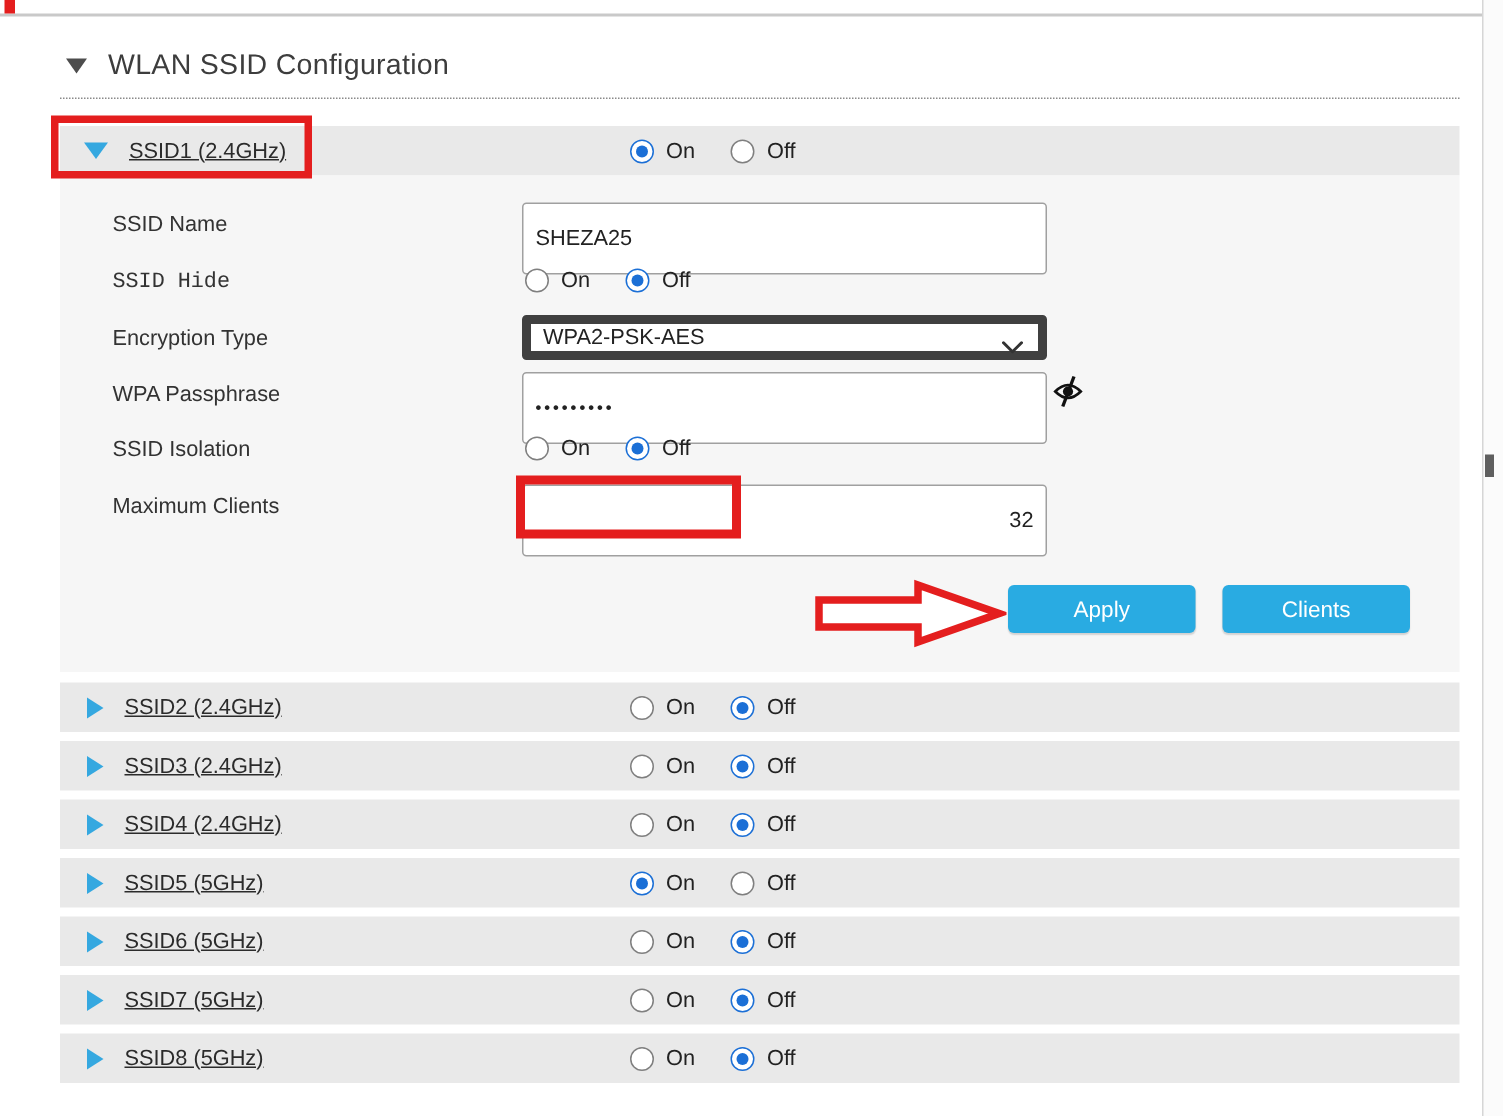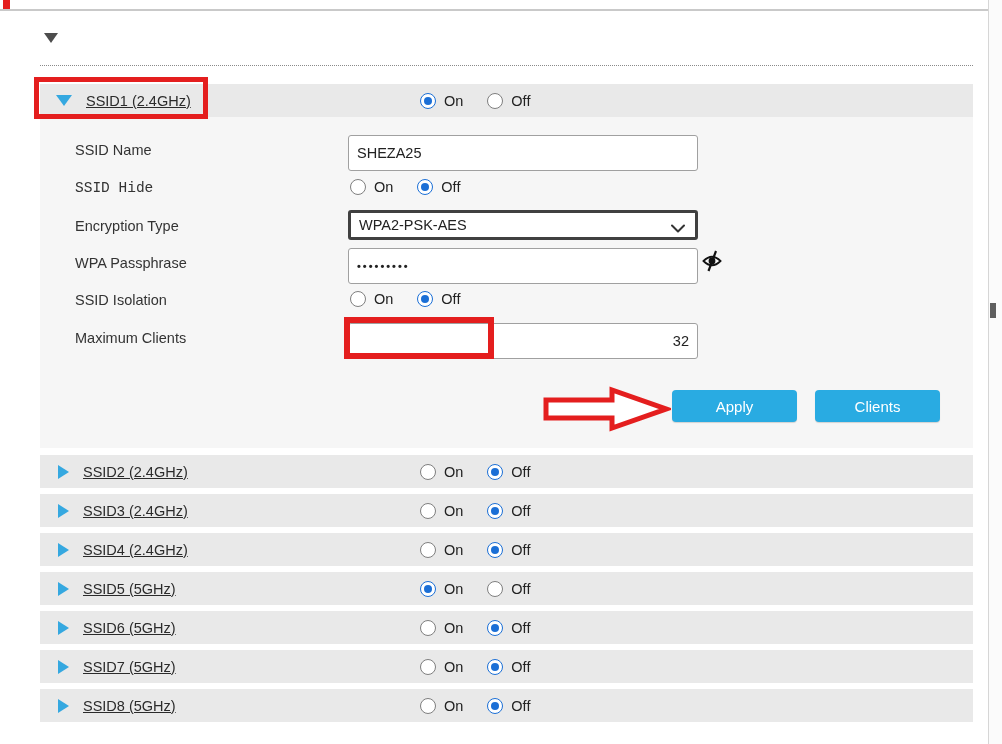--- a/index.html
+++ b/index.html
@@ -32,23 +32,23 @@
   
   .radio { width:16px; height:16px; border-radius:50%; background:#fff; border:1.5px solid #7f7f7f; display:inline-block; position:relative; flex:0 0 auto; }
   .radio.checked { border-color:#1b6fd6; }
   .radio.checked::after { content:""; position:absolute; left:3px; top:3px; width:8px; height:8px; border-radius:50%; background:#1b6fd6; }
   .rlabel { font-size:14.5px; color:#222; margin-left:8px; }
   .rgap { width:24px; flex:0 0 auto; }
 
   
   .panel { left:40px; top:117px; width:933px; height:331px; background:#f6f6f6; }
   .flabel { position:absolute; left:75px; font-size:14.5px; color:#333; }
-  .tinput { position:absolute; left:348px; width:350px; height:36px; background:#fff; border:1px solid #a0a0a0; border-radius:3px; font-size:14.5px; color:#222; padding:0 8px; font-family:"Liberation Sans","DejaVu Sans",sans-serif; outline:none; }
+  .tinput { position:absolute; left:348px; width:350px; height:48px; background:#fff; border:1px solid #a0a0a0; border-radius:3px; font-size:14.5px; color:#222; padding:0 8px; font-family:"Liberation Sans","DejaVu Sans",sans-serif; outline:none; }
   .pw { font-size:11px; font-weight:bold; letter-spacing:2px; }
-  .selectbox { position:absolute; left:348px; width:350px; height:30px; background:#fff; border:3px solid #404040; border-radius:3px; font-size:14.5px; color:#222; display:flex; align-items:center; padding:0 8px; cursor:pointer; }
+  .selectbox { position:absolute; left:348px; width:350px; height:30px; background:#fff; border:6px solid #404040; border-radius:3px; font-size:14.5px; color:#222; display:flex; align-items:center; padding:0 8px; cursor:pointer; }
   .selectbox svg { position:absolute; right:10px; top:11px; }
   .radios-inline { position:absolute; left:350px; display:flex; align-items:center; }
 
   
   .btn { position:absolute; width:125px; height:32px; background:#29abe2; color:#ffffff; font-size:15px; border:none; border-radius:4px; display:flex; align-items:center; justify-content:center; cursor:pointer; font-family:"Liberation Sans","DejaVu Sans",sans-serif; box-shadow:0 1px 1px rgba(0,0,0,0.15); }
 
   
   .anno-box { position:absolute; border:5px solid #e41e1e; background:transparent; pointer-events:none; }
   .anno1 { left:34px; top:77px; width:174px; height:42px; }
   .anno2 { left:344px; top:317px; width:150px; height:42px; border-width:6px; }
@@ -58,20 +58,21 @@
 </head>
 <body>
 
 <div class="abs top-line"></div>
 <div class="abs top-red-bar"></div>
 <div class="abs scroll-track"></div>
 <div class="abs scroll-thumb"></div>
 
 <div class="abs section-title">
   <span class="tri-down-dark"></span>
+  <span class="title-text">WLAN SSID Configuration</span>
 </div>
 <div class="abs dotted-sep"></div>
 
 <div class="abs row row-ssid1">
   <span class="tri-cyan-down"></span>
   <a class="ssid-link">SSID1 (2.4GHz)</a>
   <span class="radios">
     <span class="radio checked"></span>
     <span class="rlabel">On</span>
     <span class="rgap"></span>

